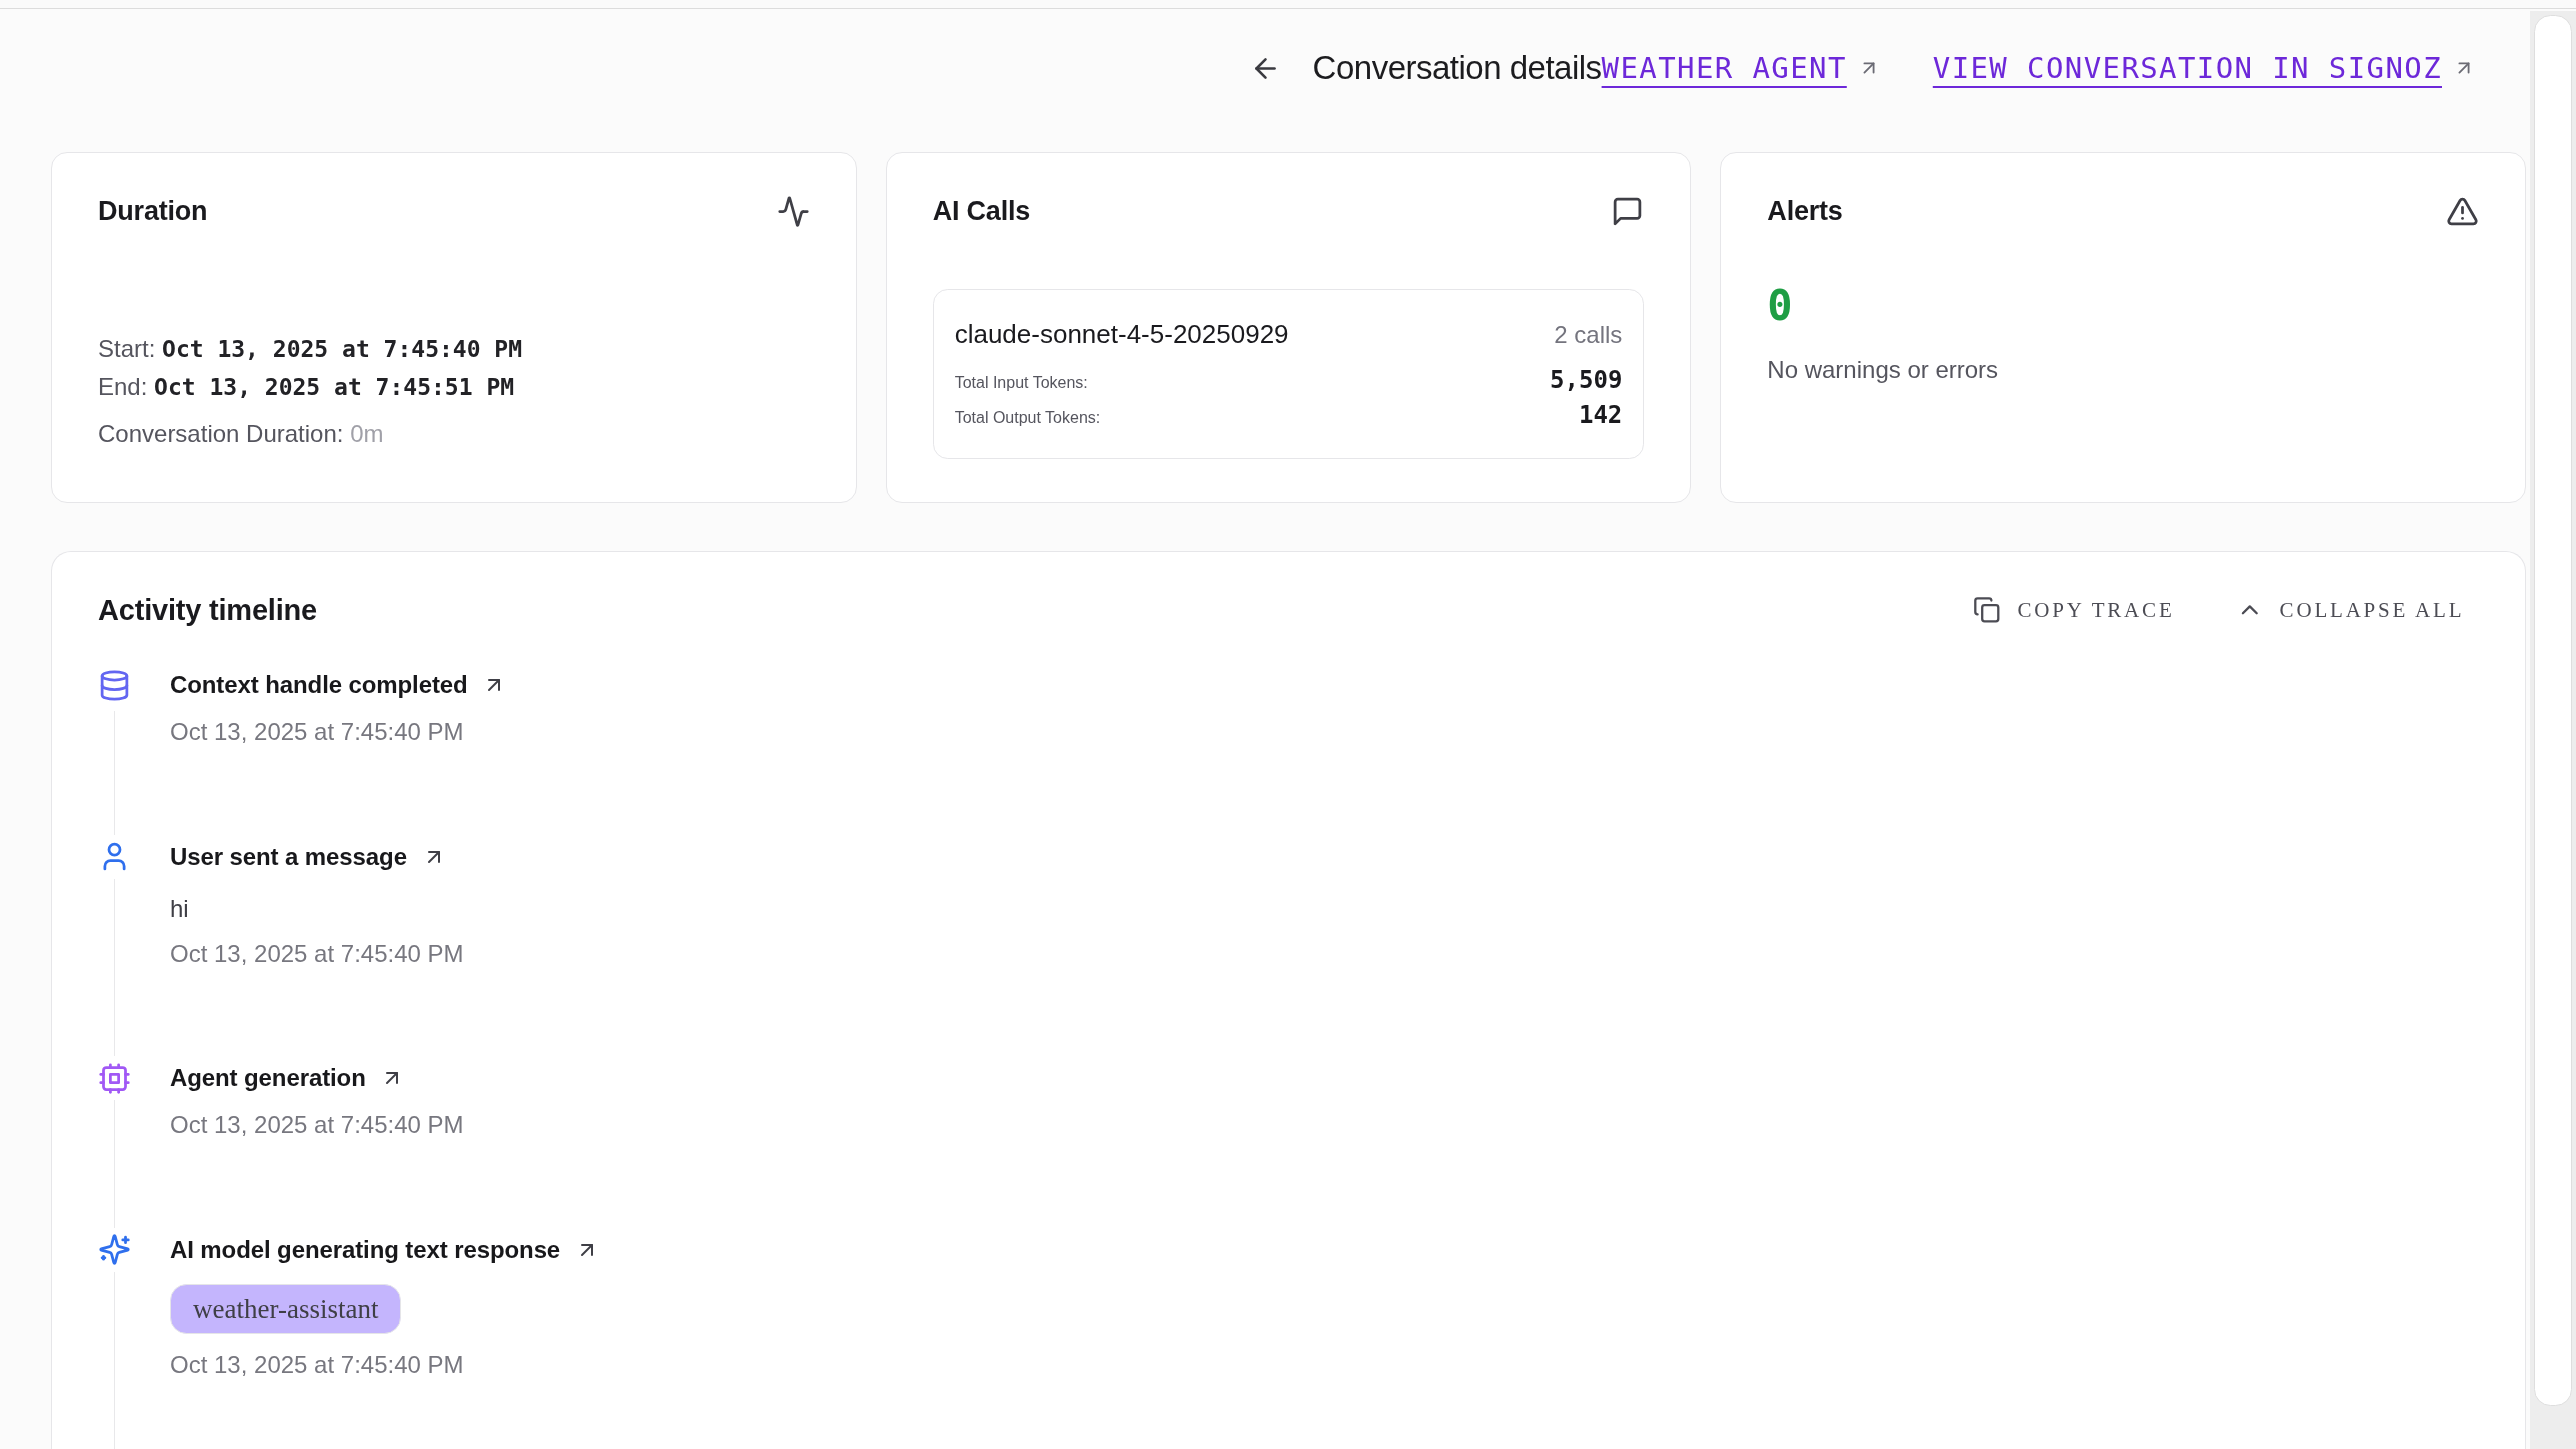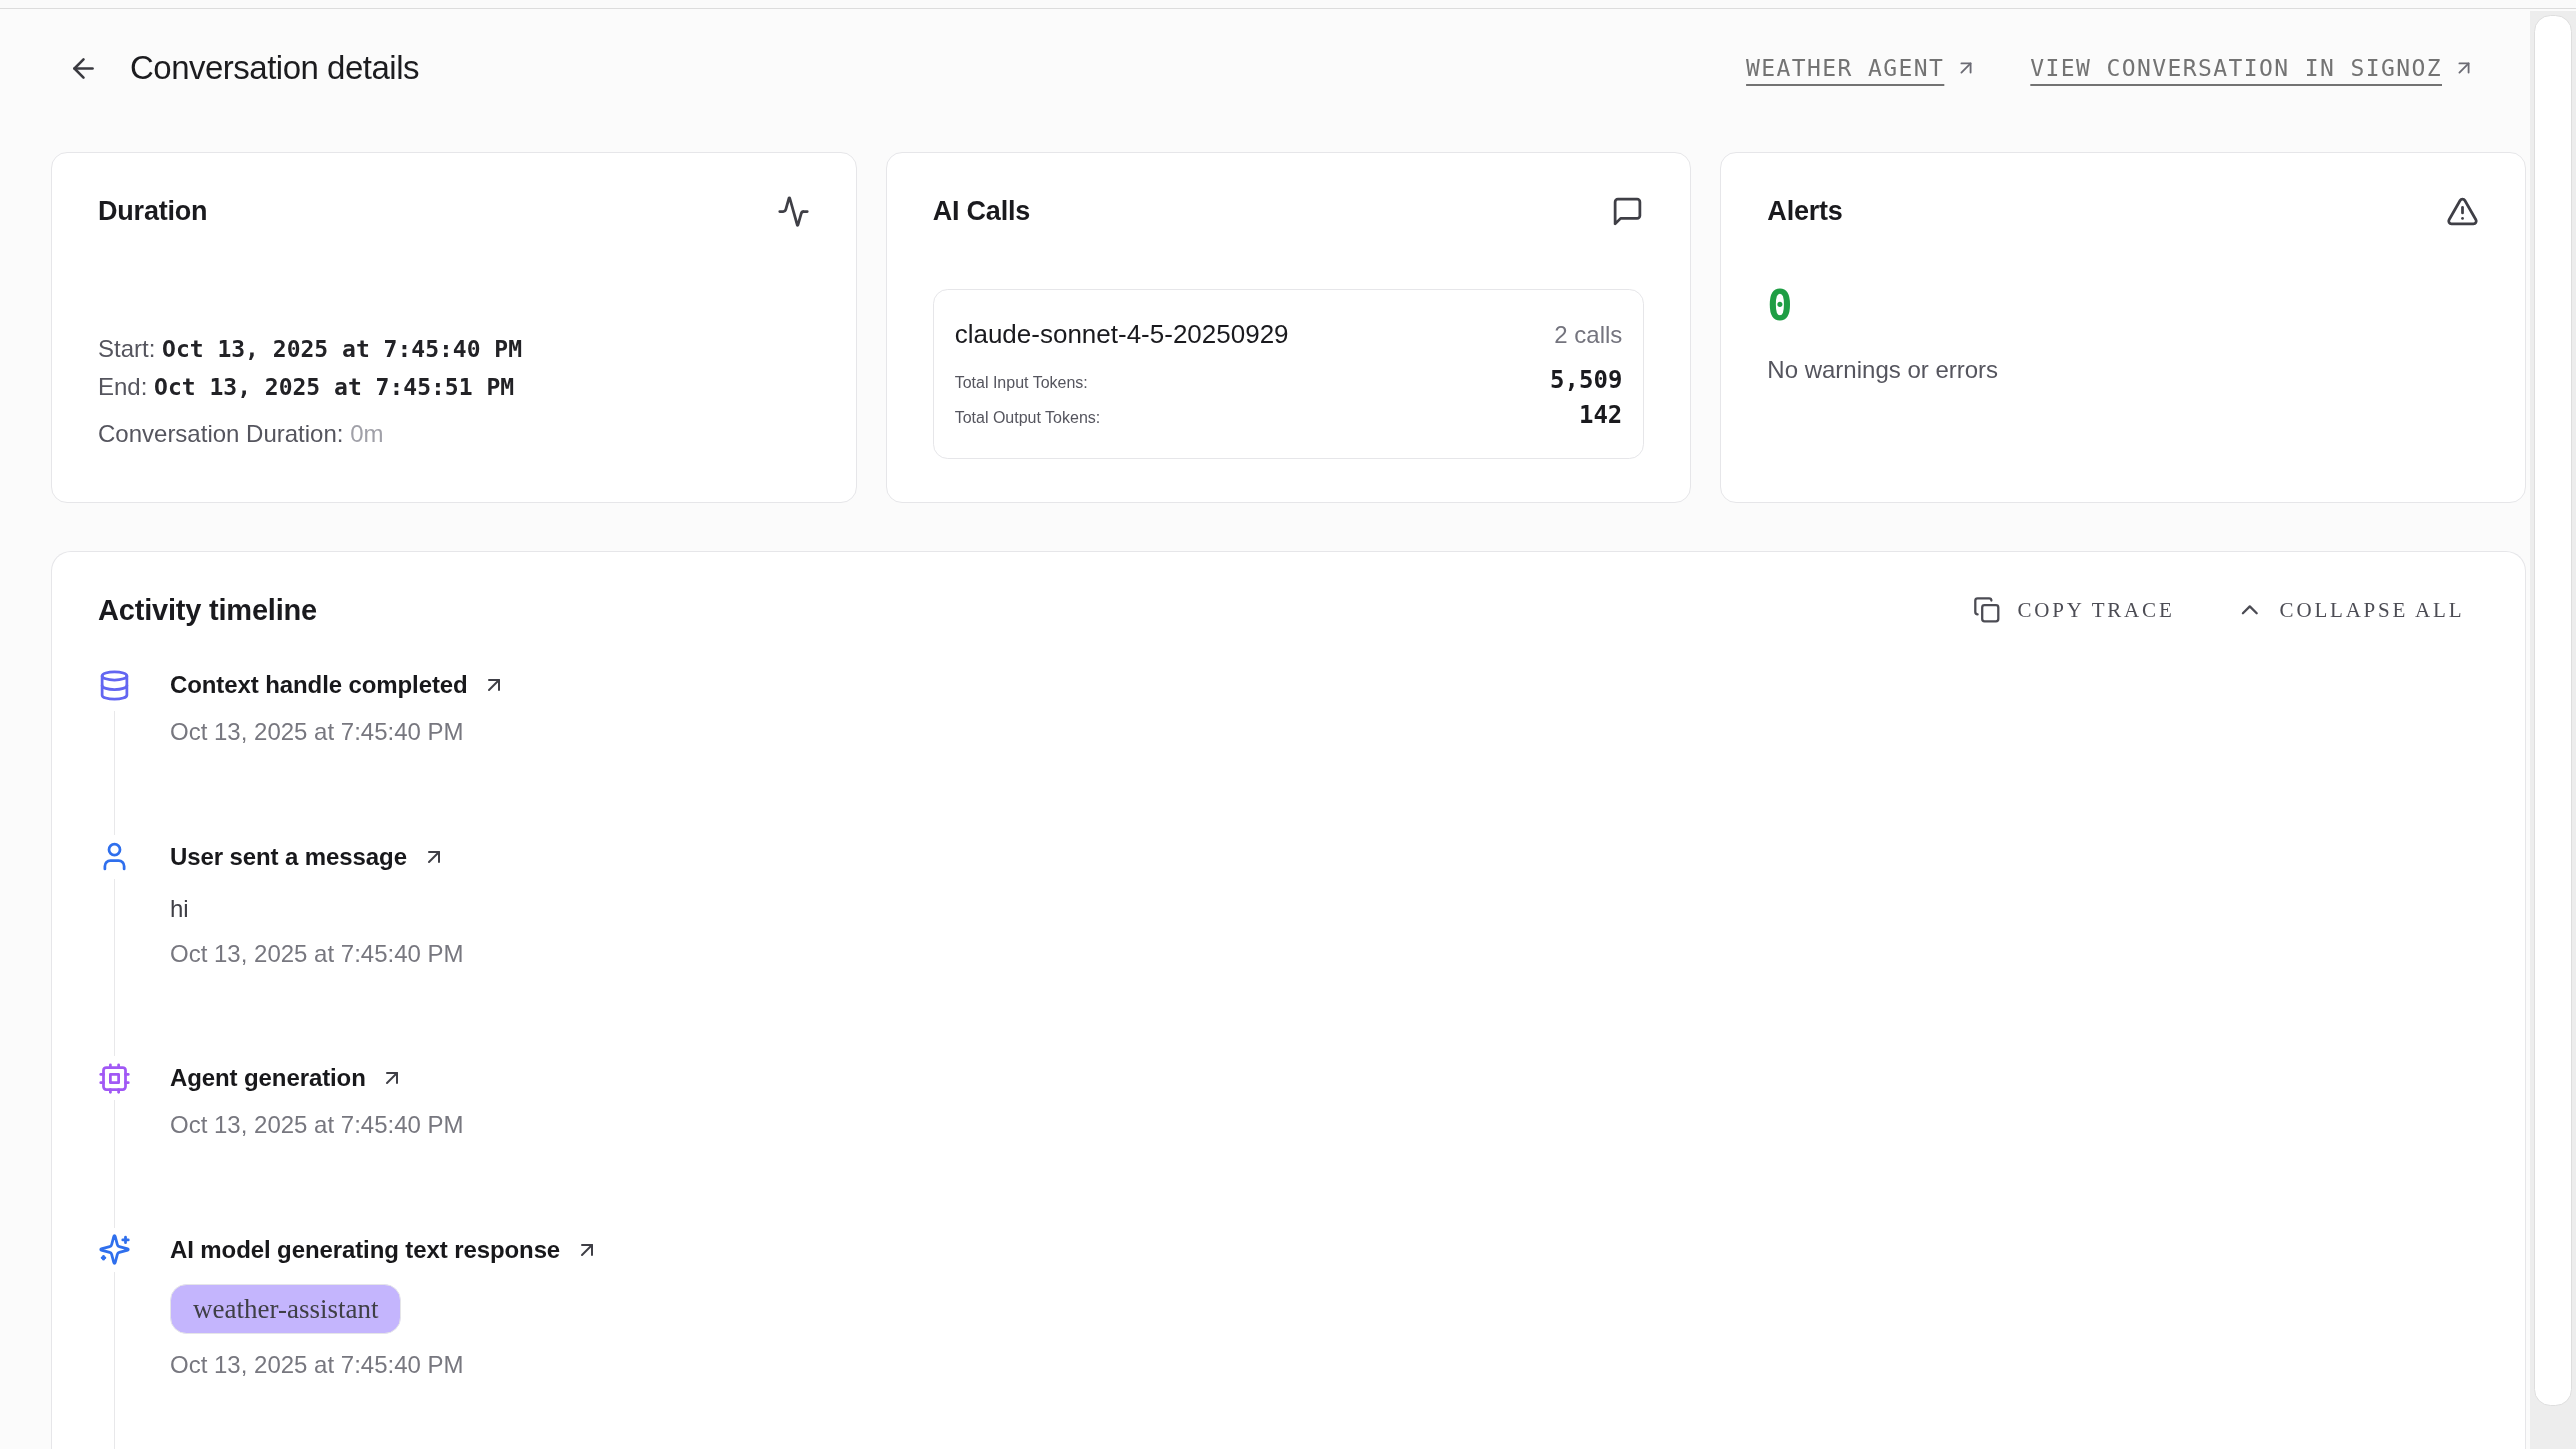--- a/index.html
+++ b/index.html
@@ -9,29 +9,29 @@
     font-family:"Liberation Sans", sans-serif;
     color:#1b1b1f;
     position:relative;
   }
   svg { display:block; }
 
   
   .top-strip { height:9.2px; background:#fafafa; border-bottom:1.8px solid #dcdcdc; position:relative; z-index:10; }
 
   
-  .header { margin:40px 101px 0 64px; display:flex; align-items:center; justify-content:space-between; }
+  .header { margin:40px 101px 0 64px; display:flex; align-items:center; justify-content:flex-end; }
   .header-left { display:flex; align-items:center; gap:27.6px; }
   .back-btn { background:none; border:none; cursor:pointer; color:#3a3a40; padding:3.7px; }
   .page-title { font-size:33px; font-weight:500; letter-spacing:-0.5px; color:#1c1c1f; }
   .header-links { display:flex; align-items:center; gap:53px; }
   .hlink { display:flex; align-items:center; gap:11px; text-decoration:none; cursor:pointer; }
   .hlink-text {
     font-family:"DejaVu Sans Mono", monospace;
-    font-size:23px; letter-spacing:1.4px; color:#737373;
+    font-size:29px; letter-spacing:1.4px; color:#6d28d9;
     text-decoration:underline; text-underline-offset:8.3px; text-decoration-thickness:1.8px;
   }
   .hlink .arrow { color:#6b6b74; }
 
   
   .cards { margin:64px 50px 0 51px; display:grid; grid-template-columns:repeat(3,1fr); gap:29px; }
   .card {
     background:#fff; border:1.4px solid #e6e6e9; border-radius:16px;
     height:351px; padding:42px 46px;
   }

